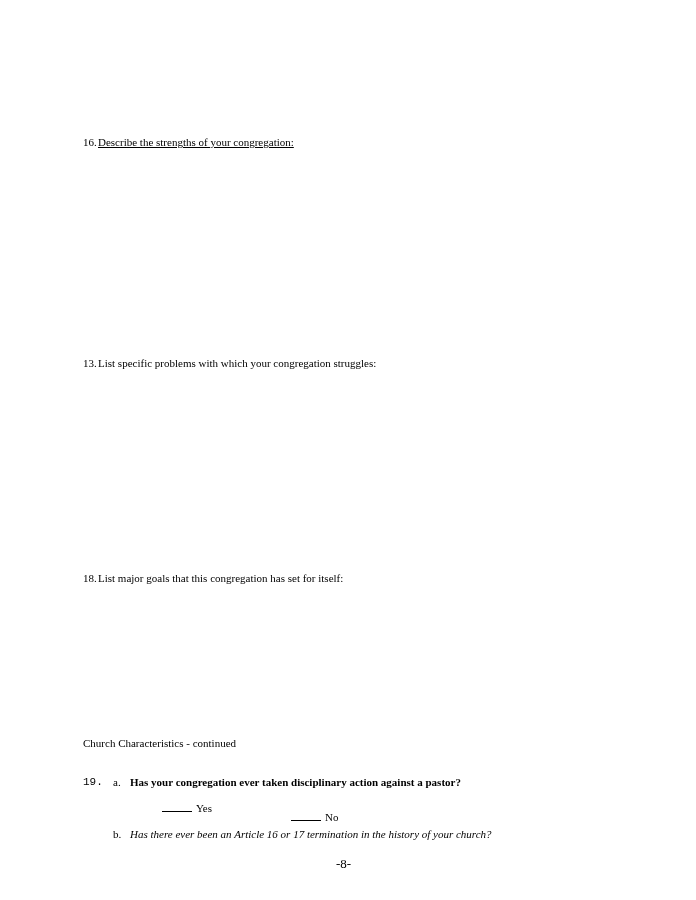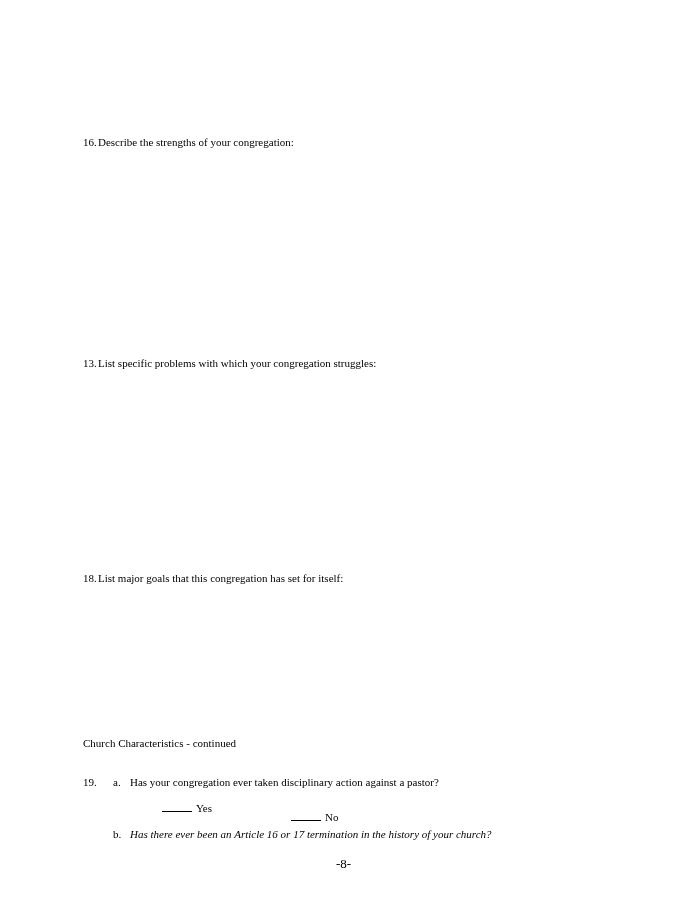--- a/index.html
+++ b/index.html
@@ -8,37 +8,37 @@
     .abs { position: absolute; white-space: nowrap; line-height: 13px; }
     .num { display: inline-block; width: 15px; }
     .bold { font-weight: normal; }
     .blank { display: inline-block; width: 30px; border-bottom: 1px solid #000; height: 9px; vertical-align: baseline; margin-right: 4px; }
   </style>
 </head>
 <body>
 
 <div>
 
-  <div class="abs" style="left:83px; top:136px;">
+  <div class="abs" style="left:83px; top:136px;text-decoration:underline;">
     <span class="num">16.</span><span>Describe the strengths of your congregation:</span>
   </div>
 
   <div class="abs" style="left:83px; top:357px;">
     <span class="num">13.</span><span>List specific problems with which your congregation struggles:</span>
   </div>
 
   <div class="abs" style="left:83px; top:572px;">
     <span class="num">18.</span><span>List major goals that this congregation has set for itself:</span>
   </div>
 
   <div class="abs bold" style="left:83px; top:737px;">Church Characteristics - continued</div>
 
-  <div class="abs" style="left:83px; top:776px;">19.</div>
+  <div class="abs" style="left:83px; top:776px;font-family:Liberation Mono, monospace;">19.</div>
   <div class="abs" style="left:113px; top:776px;">a.</div>
-  <div class="abs" style="left:130px; top:776px;">Has your congregation ever taken disciplinary action against a pastor?</div>
+  <div class="abs" style="left:130px; top:776px;font-weight:bold;">Has your congregation ever taken disciplinary action against a pastor?</div>
 
   <div class="abs" style="left:162px; top:802px;text-align:center;">
     <span class="blank"></span><span>Yes</span>
   </div>
   <div class="abs" style="left:291px; top:811px;">
     <span class="blank"></span><span>No</span>
   </div>
 
   <div class="abs" style="left:113px; top:828px;">b.</div>
   <div class="abs" style="left:130px; top:828px;font-style:italic;">Has there ever been an Article 16 or 17 termination in the history of your church?</div>

